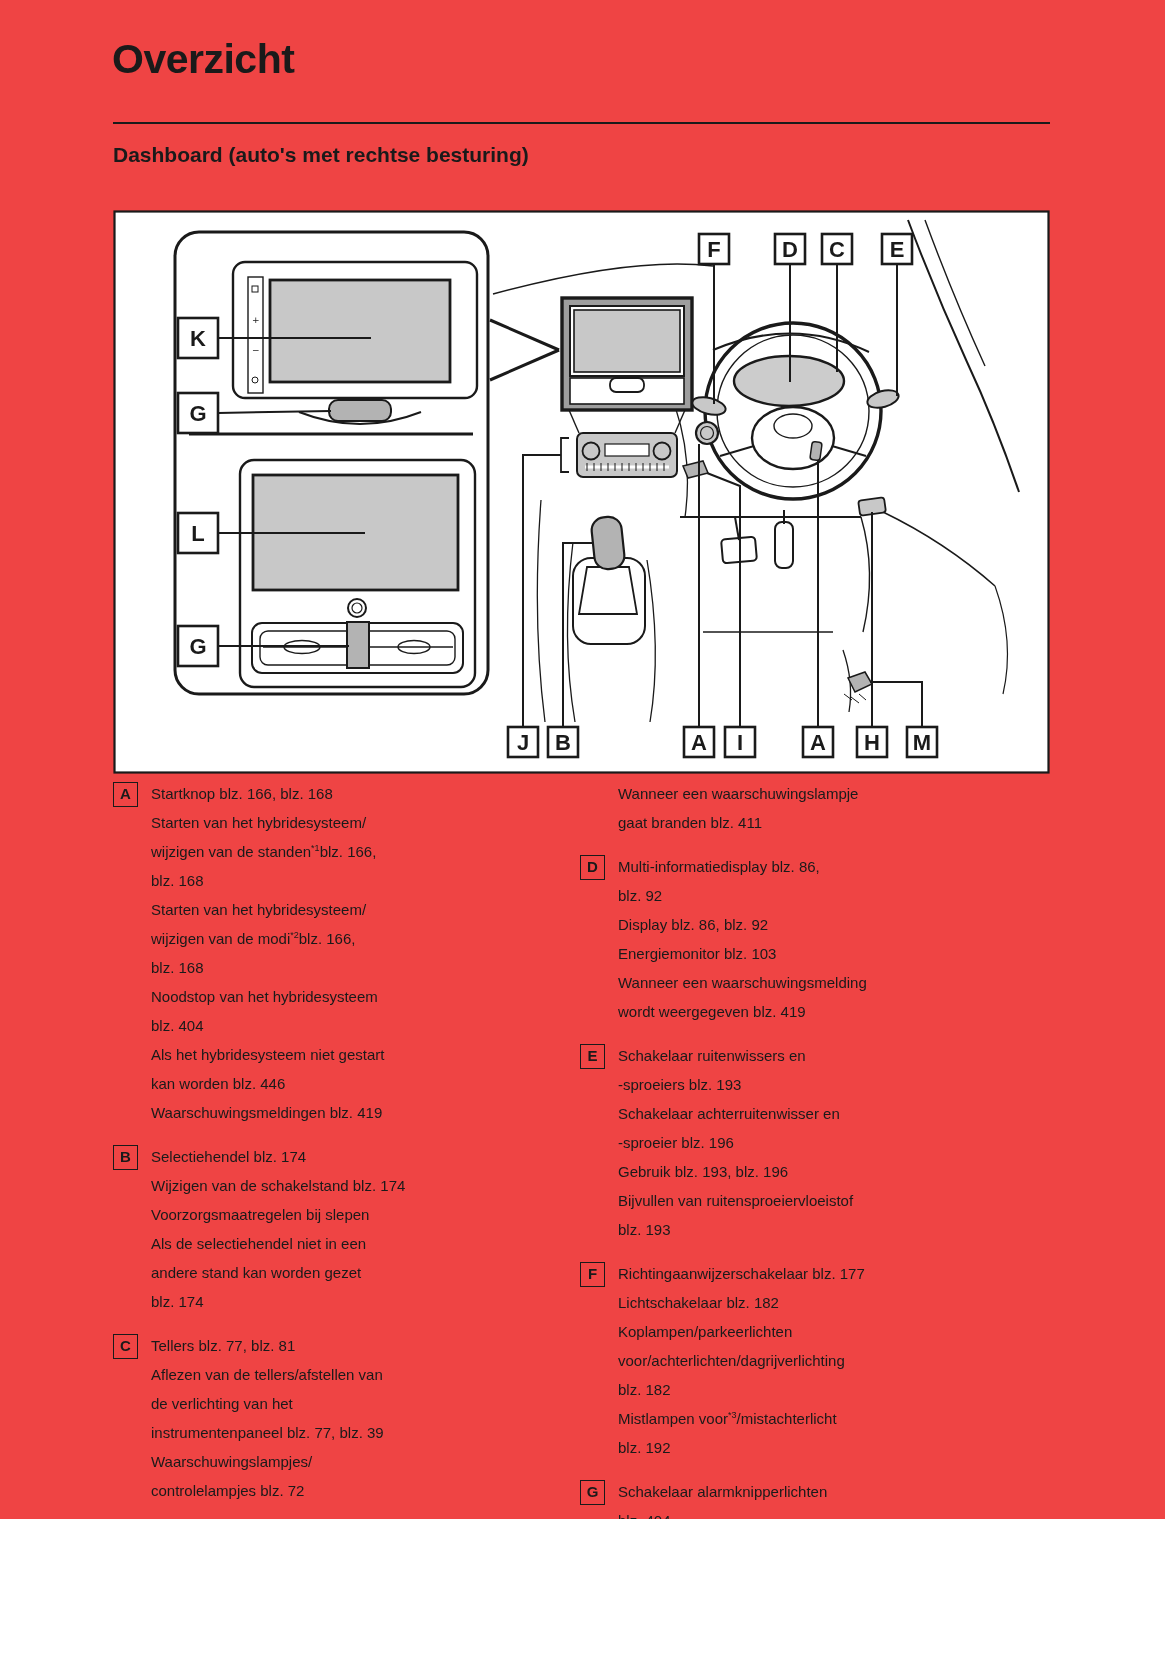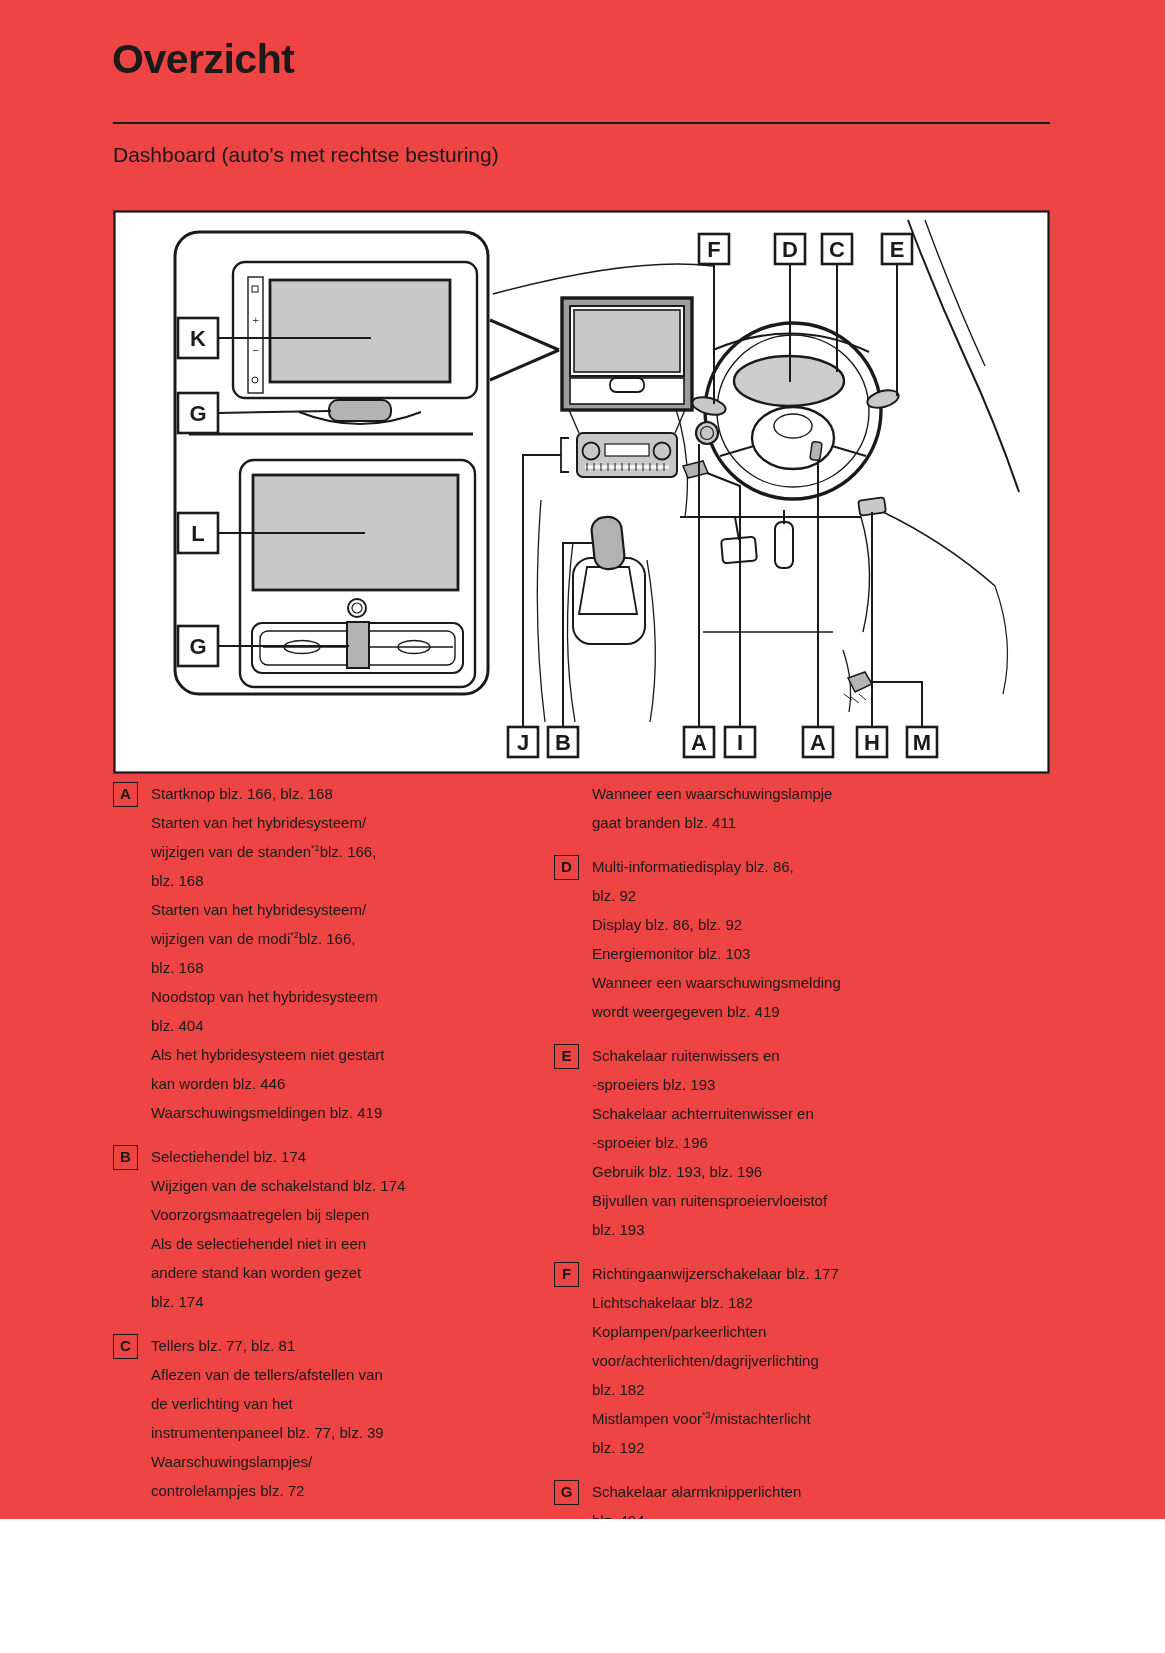--- a/index.html
+++ b/index.html
@@ -1,23 +1,23 @@
 <!DOCTYPE html>
 <html><head>
 <meta charset="utf-8">
 <style>
   html,body{margin:0;padding:0;background:#ffffff;}
   #page{position:relative;width:1165px;height:1519px;background:#ef4444;
         font-family:"Liberation Sans", sans-serif;color:#1a1a1a;overflow:hidden;}
   #title{position:absolute;left:112px;top:36px;font-size:41px;font-weight:bold;letter-spacing:-0.5px;}
   #rule{position:absolute;left:113px;top:122px;width:937px;height:0;border-top:2px solid #1a1a1a;}
-  #heading{position:absolute;left:113px;top:143px;font-size:21px;font-weight:normal;}
+  #heading{position:absolute;left:113px;top:143px;font-size:21px;font-weight:bold;}
   #figure{position:absolute;left:113px;top:210px;width:937px;height:565px;}
   #legend-left{position:absolute;left:113px;top:779px;width:455px;}
-  #legend-right{position:absolute;left:554px;top:779px;width:470px;}
+  #legend-right{position:absolute;left:580px;top:779px;width:470px;}
   .legend-item{display:flex;margin-bottom:15px;}
   .badge{flex:0 0 auto;width:25px;height:25px;border:1.6px solid #1a1a1a;box-sizing:border-box;
          margin-right:13px;margin-top:3px;text-align:center;font-weight:bold;font-size:15px;line-height:22px;}
   .badge.empty{visibility:hidden;}
   .legend-text{font-size:15px;line-height:29px;}
   .legend-text sup{font-size:0.6em;vertical-align:super;line-height:0;}
   #page-number{position:absolute;left:113px;top:1578px;font-size:24px;font-weight:bold;}
   svg text.lbl{font-family:"Liberation Sans", sans-serif;font-size:22px;font-weight:bold;fill:#1a1a1a;}
   svg text.mark{font-family:"DejaVu Sans", sans-serif;font-size:9px;fill:#1a1a1a;}
   svg .ln{stroke:#1a1a1a;fill:none;}

